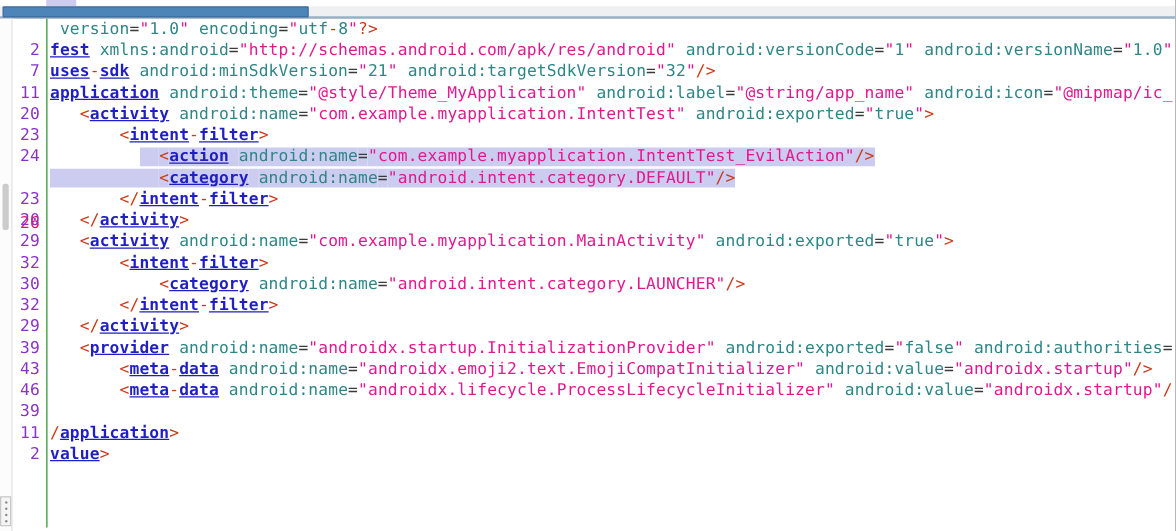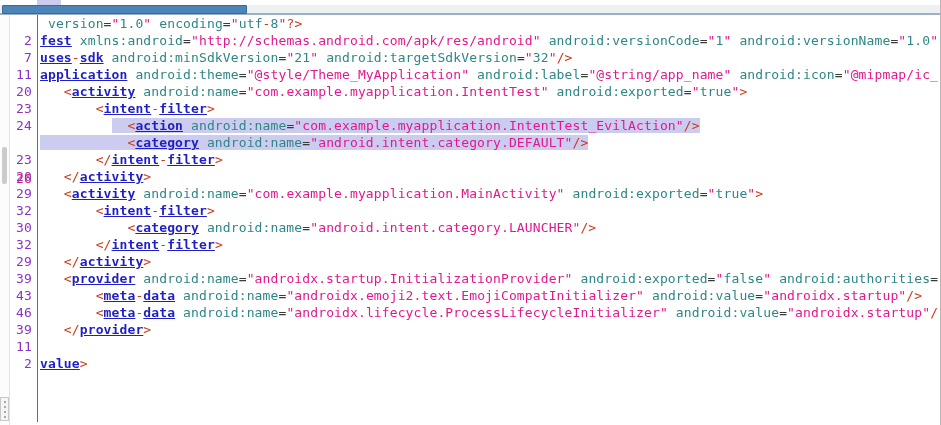--- a/index.html
+++ b/index.html
@@ -64,22 +64,22 @@
       <div class="row"><span class="ln">23</span><span class="ltext"><span class="tok-ws">       </span><span class="tok-p">&lt;/</span><span class="tok-t">intent</span><span class="tok-p">-</span><span class="tok-t">filter</span><span class="tok-p">&gt;</span></span></div>
       <div class="row"><span class="ln">20</span><span class="ltext"><span class="tok-ws">   </span><span class="tok-p">&lt;/</span><span class="tok-t">activity</span><span class="tok-p">&gt;</span></span></div>
       <div class="row"><span class="ln">29</span><span class="ltext"><span class="tok-ws">   </span><span class="tok-p">&lt;</span><span class="tok-t">activity</span><span class="tok-ws"> </span><span class="tok-a">android:name</span><span class="tok-eq">=</span><span class="tok-q">"com.example.myapplication.MainActivity"</span><span class="tok-ws"> </span><span class="tok-a">android:exported</span><span class="tok-eq">=</span><span class="tok-q">"</span><span class="tok-l">true</span><span class="tok-q">"</span><span class="tok-p">&gt;</span></span></div>
       <div class="row"><span class="ln">32</span><span class="ltext"><span class="tok-ws">       </span><span class="tok-p">&lt;</span><span class="tok-t">intent</span><span class="tok-p">-</span><span class="tok-t">filter</span><span class="tok-p">&gt;</span></span></div>
       <div class="row"><span class="ln">30</span><span class="ltext"><span class="tok-ws">           </span><span class="tok-p">&lt;</span><span class="tok-t">category</span><span class="tok-ws"> </span><span class="tok-a">android:name</span><span class="tok-eq">=</span><span class="tok-q">"android.intent.category.LAUNCHER"</span><span class="tok-p">/&gt;</span></span></div>
       <div class="row"><span class="ln">32</span><span class="ltext"><span class="tok-ws">       </span><span class="tok-p">&lt;/</span><span class="tok-t">intent</span><span class="tok-p">-</span><span class="tok-t">filter</span><span class="tok-p">&gt;</span></span></div>
       <div class="row"><span class="ln">29</span><span class="ltext"><span class="tok-ws">   </span><span class="tok-p">&lt;/</span><span class="tok-t">activity</span><span class="tok-p">&gt;</span></span></div>
       <div class="row"><span class="ln">39</span><span class="ltext"><span class="tok-ws">   </span><span class="tok-p">&lt;</span><span class="tok-t">provider</span><span class="tok-ws"> </span><span class="tok-a">android:name</span><span class="tok-eq">=</span><span class="tok-q">"androidx.startup.InitializationProvider"</span><span class="tok-ws"> </span><span class="tok-a">android:exported</span><span class="tok-eq">=</span><span class="tok-q">"</span><span class="tok-l">false</span><span class="tok-q">"</span><span class="tok-ws"> </span><span class="tok-a">android:authorities</span><span class="tok-eq">=</span></span></div>
       <div class="row"><span class="ln">43</span><span class="ltext"><span class="tok-ws">       </span><span class="tok-p">&lt;</span><span class="tok-t">meta</span><span class="tok-p">-</span><span class="tok-t">data</span><span class="tok-ws"> </span><span class="tok-a">android:name</span><span class="tok-eq">=</span><span class="tok-q">"androidx.emoji2.text.EmojiCompatInitializer"</span><span class="tok-ws"> </span><span class="tok-a">android:value</span><span class="tok-eq">=</span><span class="tok-q">"androidx.startup"</span><span class="tok-p">/&gt;</span></span></div>
       <div class="row"><span class="ln">46</span><span class="ltext"><span class="tok-ws">       </span><span class="tok-p">&lt;</span><span class="tok-t">meta</span><span class="tok-p">-</span><span class="tok-t">data</span><span class="tok-ws"> </span><span class="tok-a">android:name</span><span class="tok-eq">=</span><span class="tok-q">"androidx.lifecycle.ProcessLifecycleInitializer"</span><span class="tok-ws"> </span><span class="tok-a">android:value</span><span class="tok-eq">=</span><span class="tok-q">"androidx.startup"</span><span class="tok-p">/</span></span></div>
-      <div class="row"><span class="ln">39</span><span class="ltext"><span class="tok-ws">   </span><span class="tok-p">&lt;/</span><span class="tok-t">provider</span><span class="tok-p">&gt;</span></span></div>
-      <div class="row"><span class="ln">11</span></div>
+      <div class="row"><span class="ln">39</span></div>
+      <div class="row"><span class="ln">11</span><span class="ltext"><span class="tok-p">/</span><span class="tok-t">application</span><span class="tok-p">&gt;</span></span></div>
       <div class="row"><span class="ln">2</span><span class="ltext"><span class="tok-t">value</span><span class="tok-p">&gt;</span></span></div>
     </div>
   <div class="gutter-sep"></div>
   <div class="rail">
     <div class="rail-thumb"></div>
   </div>
   <div class="grip">
     <i></i>
     <i></i>
     <i></i>

